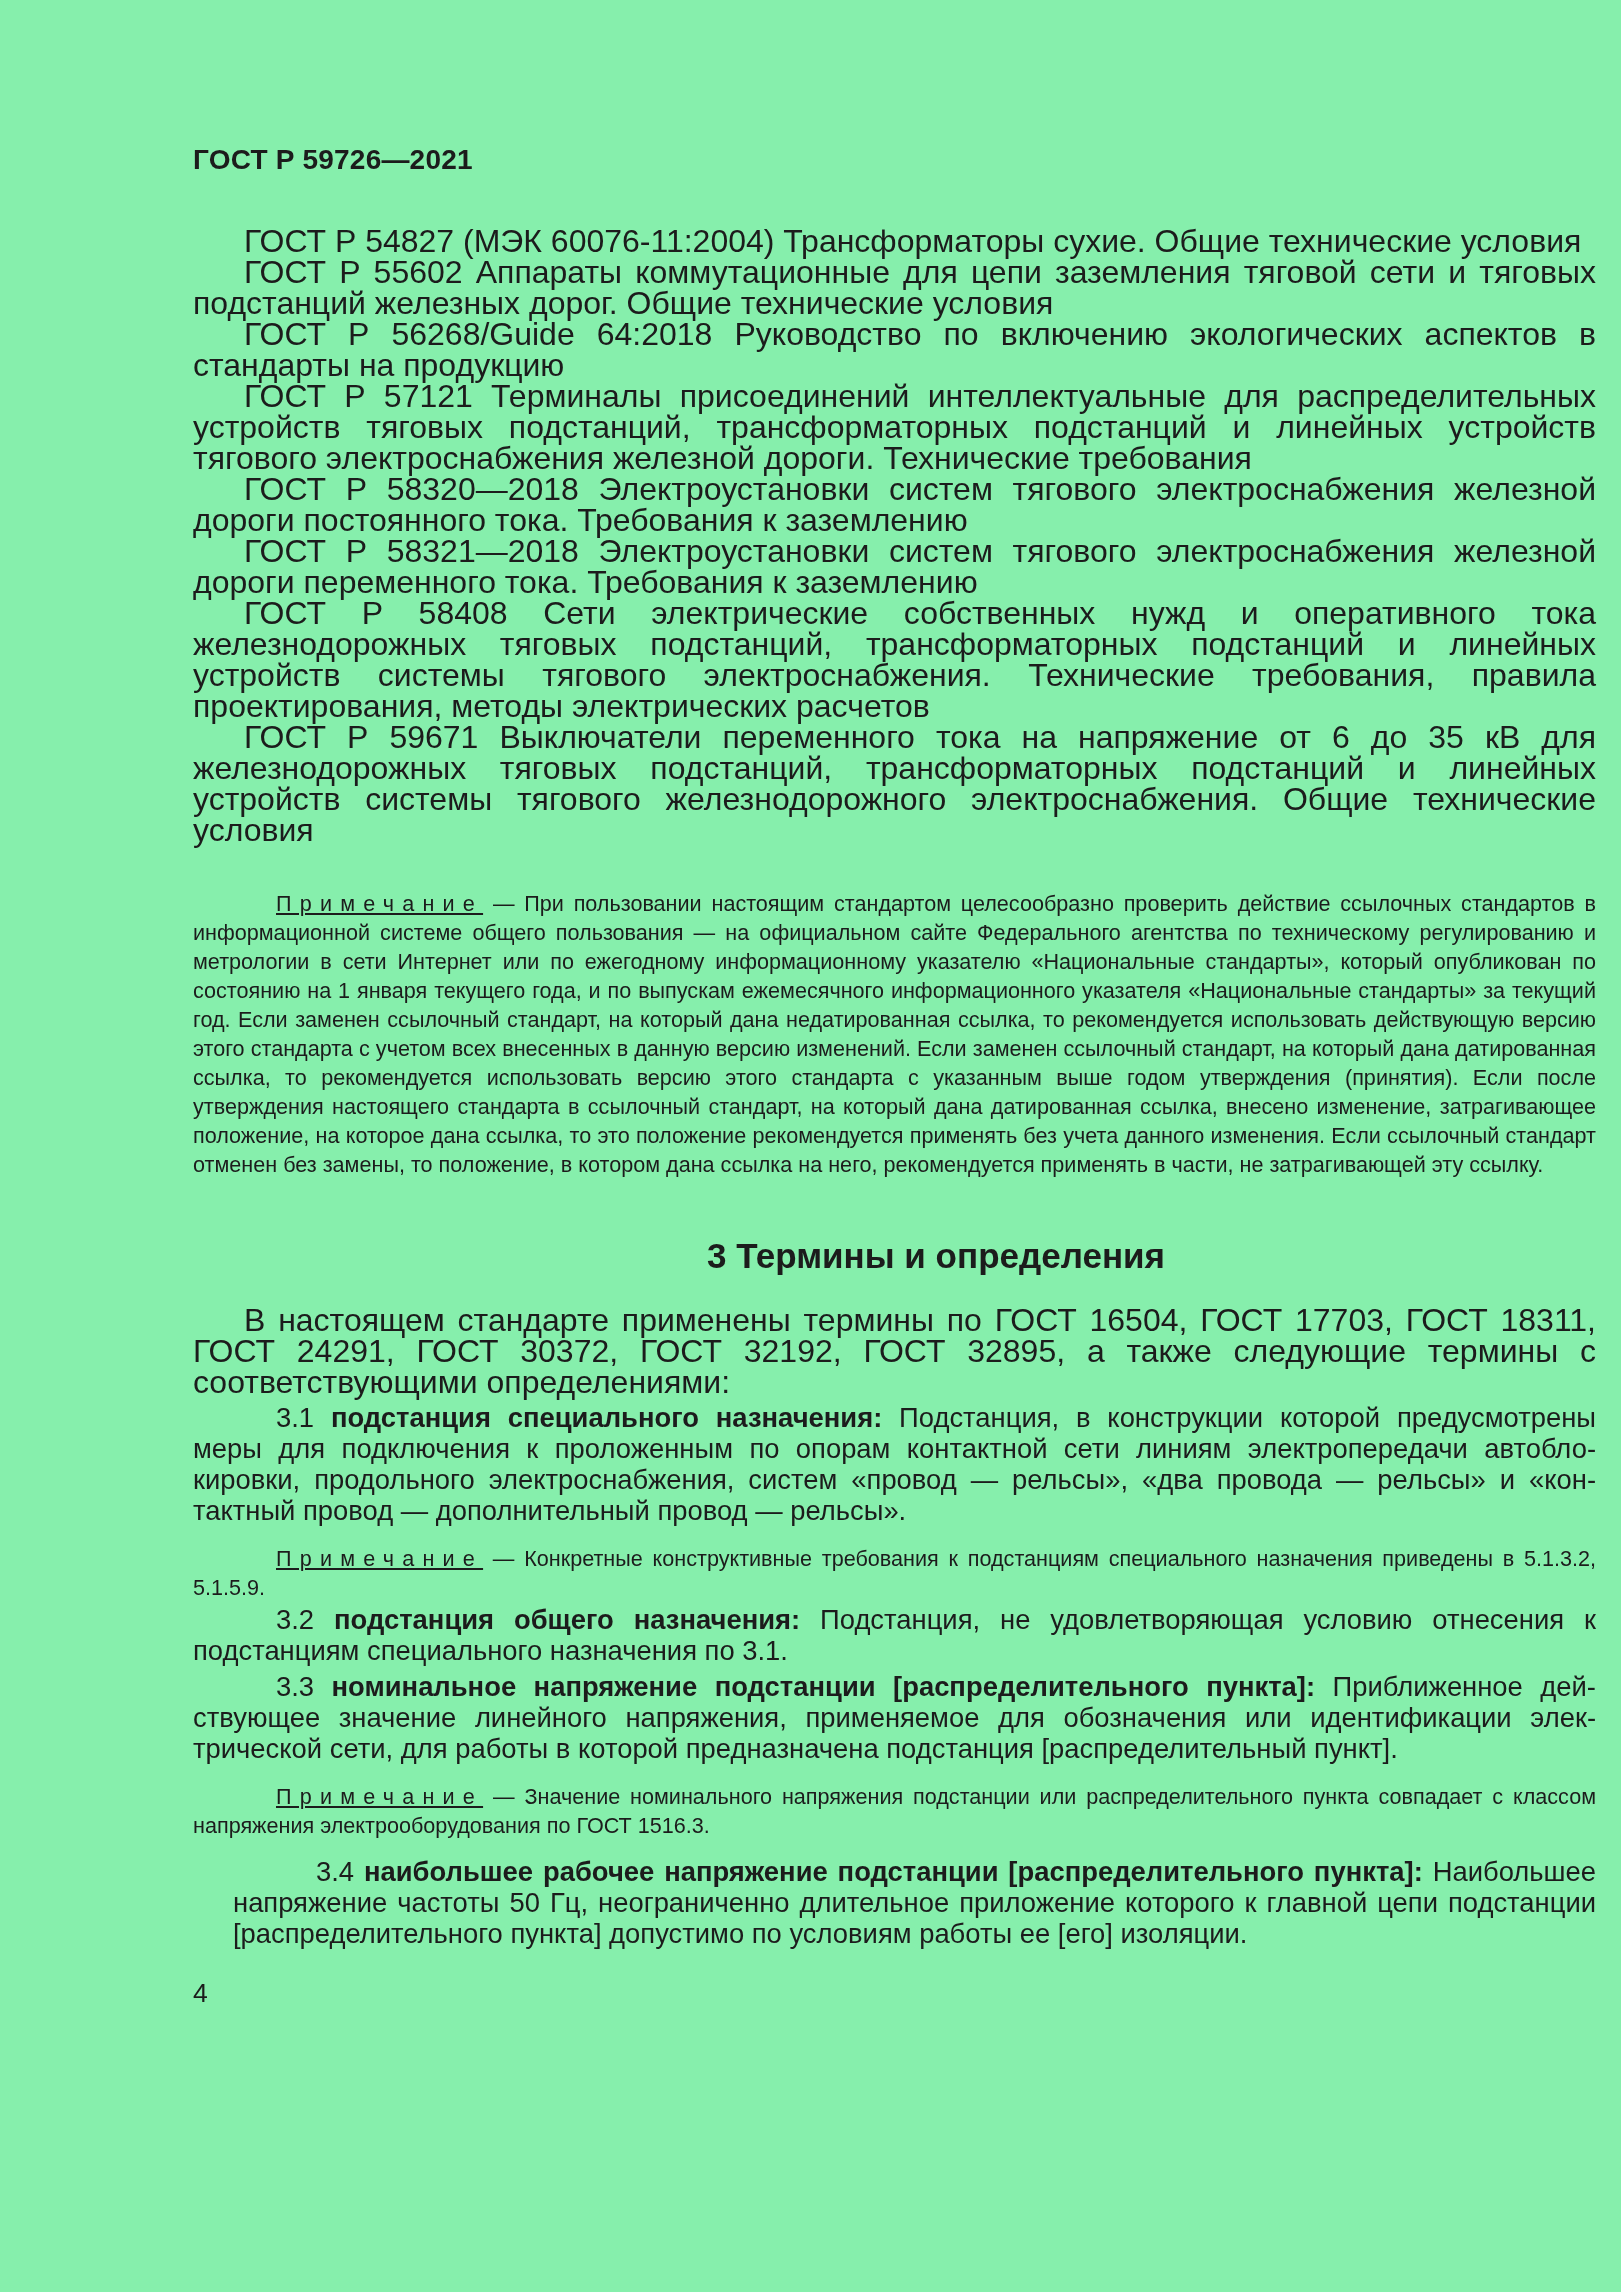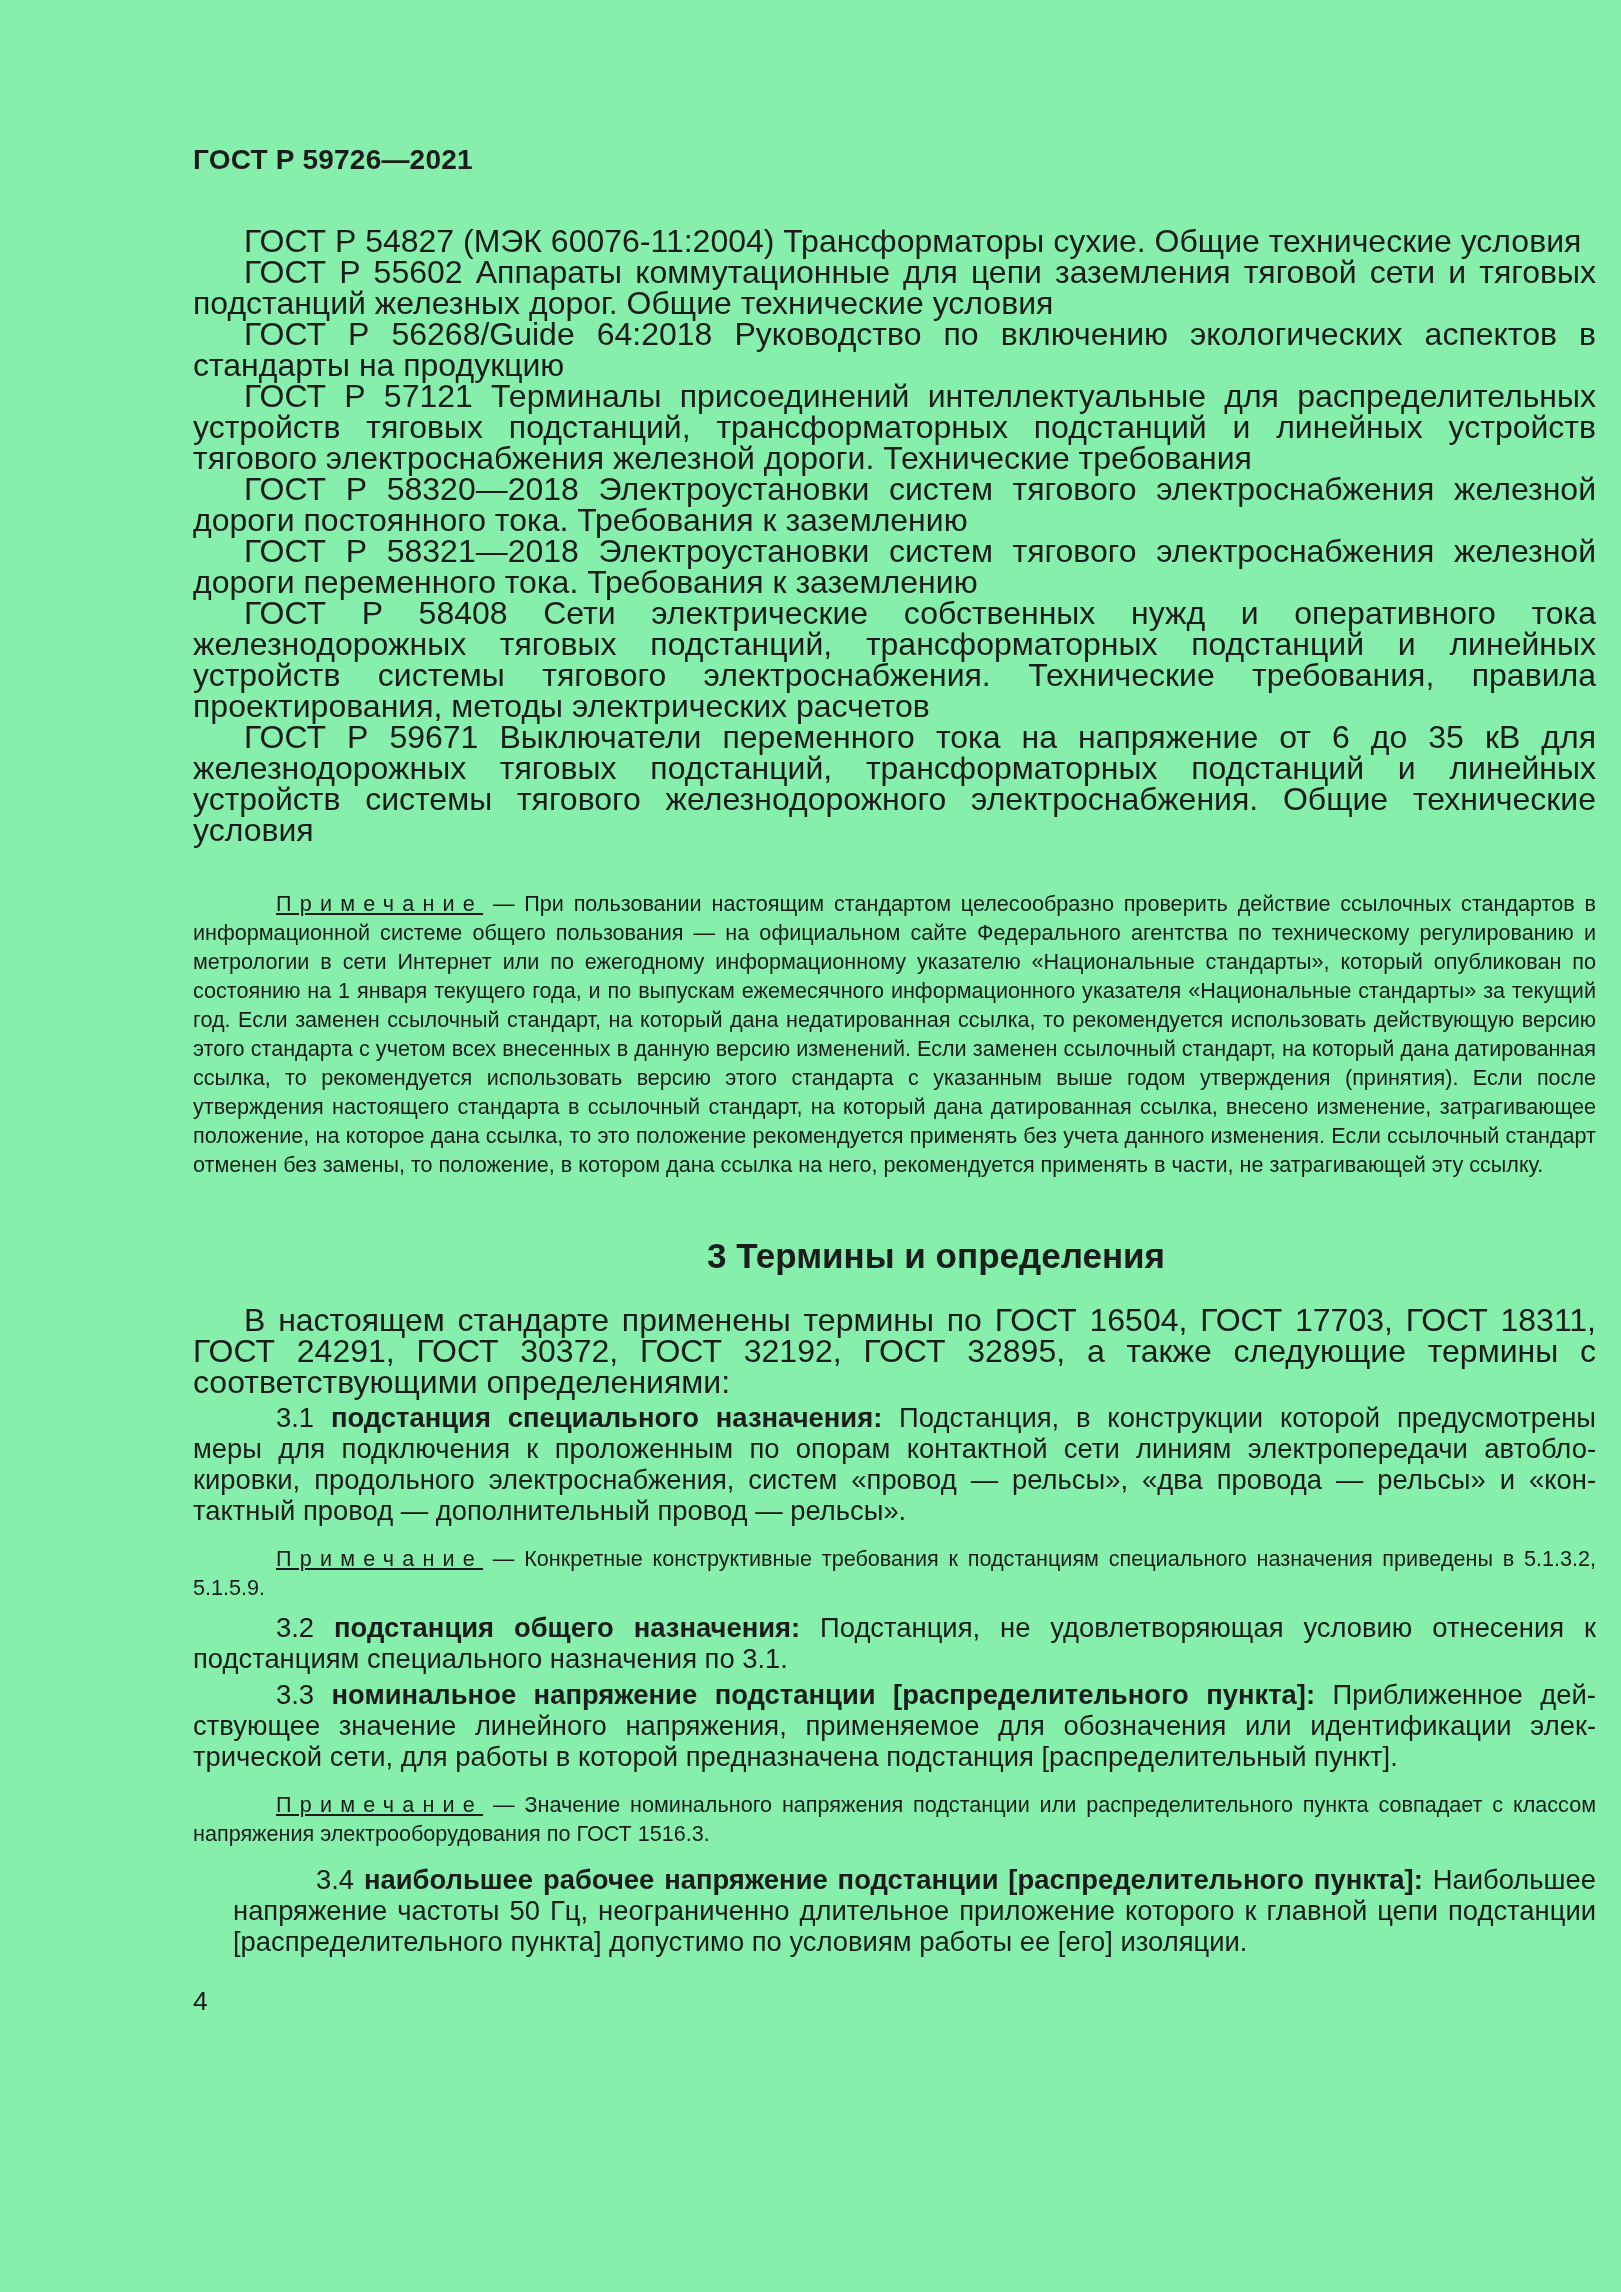--- a/index.html
+++ b/index.html
@@ -45,21 +45,21 @@
   .section-heading {
     margin: 57px 0 0 0;
     padding-left: 83px;
     font-size: 35px;
     font-weight: bold;
     line-height: 39px;
     text-align: center;
   }
   .intro { margin-top: 30px; }
   .mt7  { margin-top: 4px; }
-  .mt18 { margin-top: 10px; }
+  .mt18 { margin-top: 2px; }
   .mt6  { margin-top: 5.9px; }
   .mt16 { margin-top: 15.7px; margin-left: 40px; }
   .page-number {
     margin-top: 29px;
     font-size: 26.5px;
     line-height: 31px;
     text-align: left;
   }
 </style>
 </head>

